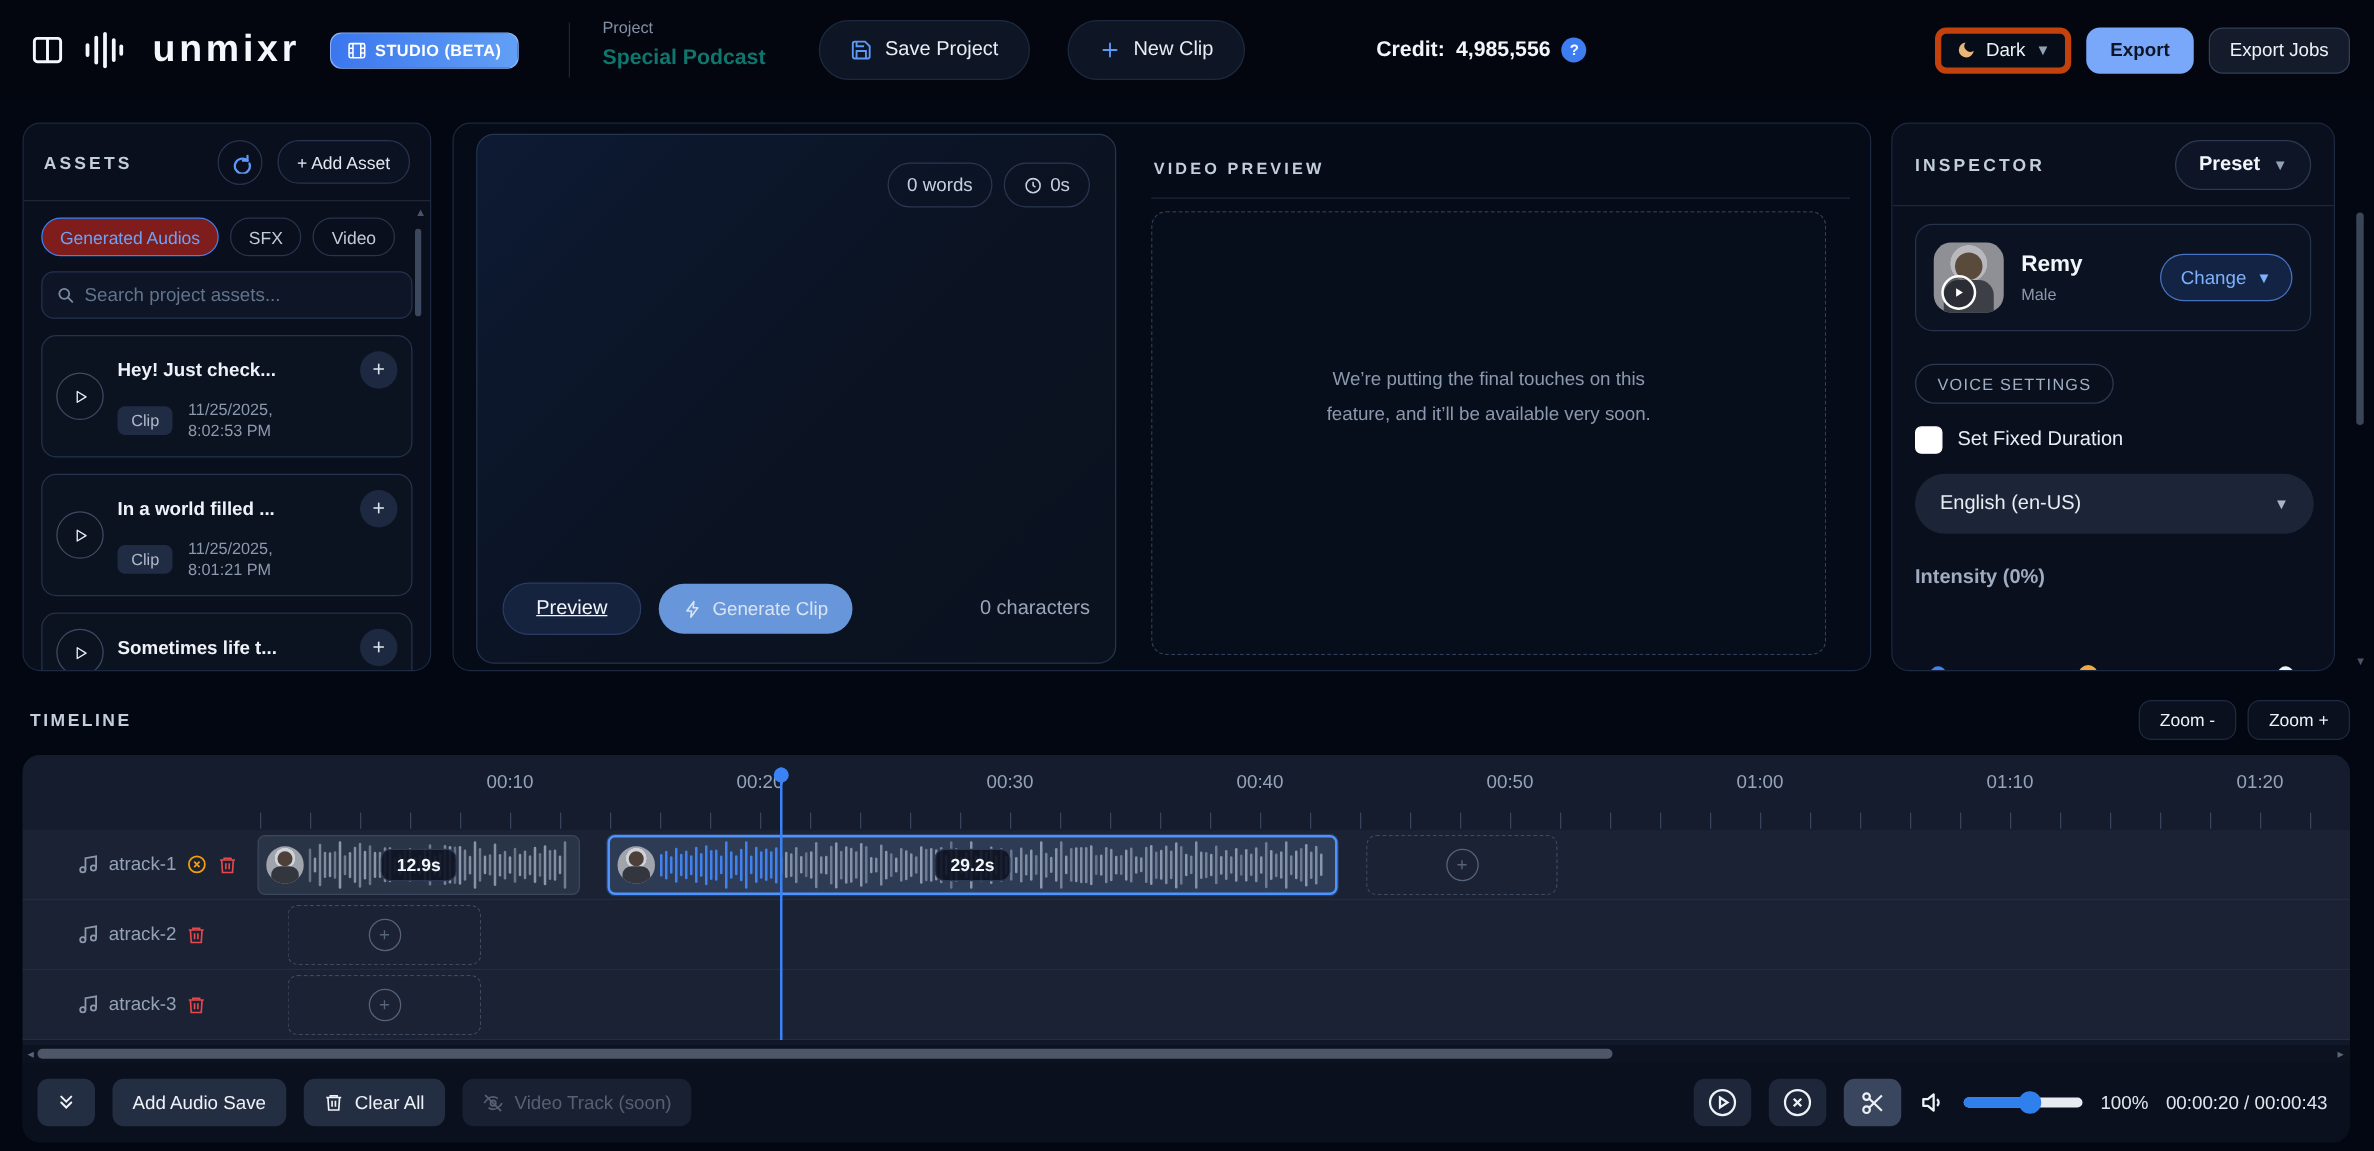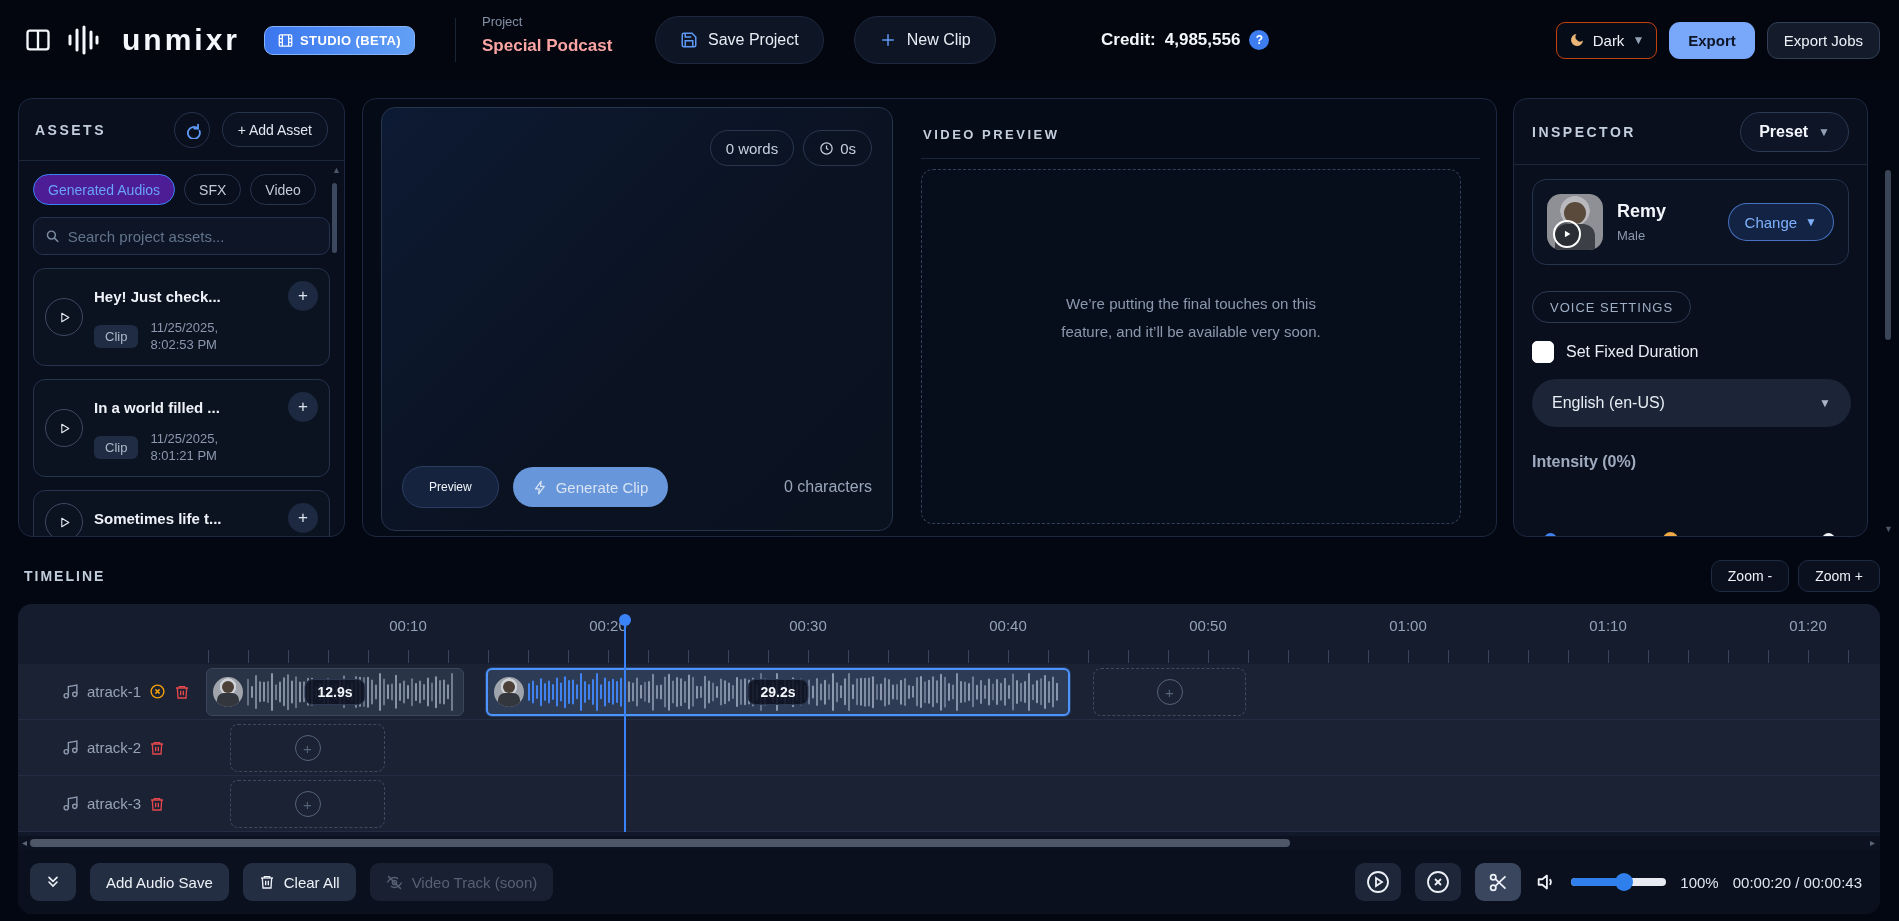--- a/index.html
+++ b/index.html
@@ -10,53 +10,53 @@
   
   .navbar { position:absolute; top:0; left:0; width:1899px; height:80px; background:#03060e; }
   .nav-left { position:absolute; left:24px; top:0; height:80px; display:flex; align-items:center; gap:14px; }
   .logo-text { font-size:30px; font-weight:bold; letter-spacing:3px; color:#f4f7fb; margin-left:8px; }
   .studio-badge { display:flex; align-items:center; gap:7px; margin-left:10px; padding:6px 13px;
     border-radius:9px; background:linear-gradient(90deg,#3b76ee,#62a0f6); border:1px solid #86b4fb;
     font-size:13px; font-weight:bold; color:#fff; letter-spacing:.4px; }
   .nav-divider { position:absolute; left:455px; top:18px; width:1px; height:44px; background:#1b2536; }
   .nav-project { position:absolute; left:482px; top:14px; }
   .proj-label { font-size:13px; color:#8290a6; margin-bottom:7px; }
-  .proj-name { font-size:17px; font-weight:bold; color:#fca5a5; }
+  .proj-name { font-size:17px; font-weight:bold; color:#0f766e; }
   .nav-actions { position:absolute; left:655px; top:16px; display:flex; gap:30px; }
   .big-btn { display:flex; align-items:center; gap:10px; height:48px; padding:0 24px;
     background:#0e1626; border:1px solid #1d293f; border-radius:24px; font-size:16px;
     color:#e8edf4; cursor:pointer; }
   .nav-credit { position:absolute; left:1101px; top:0; height:80px; display:flex; align-items:center; gap:9px;
     font-size:17px; font-weight:bold; color:#f2f6fb; }
   .help-circle { width:20px; height:20px; border-radius:50%; background:#3d7df0; color:#fff;
     font-size:12px; font-weight:bold; display:flex; align-items:center; justify-content:center; }
   .nav-right { position:absolute; right:19px; top:0; height:80px; display:flex; align-items:center; gap:12px; }
   .theme-select { display:flex; align-items:center; gap:8px; height:37px; padding:0 12px;
-    background:#070d18; border:1px solid #c2410c; border-radius:9px; font-size:15px; color:#eef2f8; cursor:pointer; }
+    background:#070d18; border:5px solid #c2410c; border-radius:9px; font-size:15px; color:#eef2f8; cursor:pointer; }
   .export-btn { height:37px; padding:0 19px; background:#79a7f9; border:none; border-radius:11px;
     font-size:15px; font-weight:bold; color:#0d1526; display:flex; align-items:center; cursor:pointer; }
   .exportjobs-btn { height:37px; padding:0 16px; background:#141c2b; border:1px solid #333f56; border-radius:11px;
     font-size:15px; color:#eef2f8; display:flex; align-items:center; cursor:pointer; }
   .chev { color:#93a1b5; font-size:12px; }
 
   
   .panel { position:absolute; background:#090f1d; border:1px solid #1d2940; border-radius:14px; overflow:hidden; }
 
   
   .assets-panel { left:18px; top:98px; width:327px; height:439px; }
   .assets-header { display:flex; align-items:center; height:62px; padding:0 16px; border-bottom:1px solid #1c2739; }
   .assets-title { font-size:14px; font-weight:bold; letter-spacing:2.5px; color:#c3cedd; flex:0 0 auto; }
   .refresh-btn { margin-left:auto; width:36px; height:36px; border-radius:50%; border:1px solid #27344e;
     background:transparent; display:flex; align-items:center; justify-content:center; cursor:pointer; }
   .addasset-btn { margin-left:12px; height:35px; padding:0 15px; border-radius:17px; border:1px solid #27344e;
     background:#0b1322; font-size:14px; color:#e2e8f0; display:flex; align-items:center; cursor:pointer; }
   .asset-tabs { display:flex; gap:9px; padding:13px 14px 0 14px; }
   .atab { height:31px; padding:0 14px; border-radius:16px; border:1px solid #28354d; background:transparent;
     color:#c2cbd8; font-size:14px; display:flex; align-items:center; cursor:pointer; }
-  .atab.active { border-color:#3b82f6; background:#4c1d95; color:#6aa3f8; }
+  .atab.active { border-color:#3b82f6; background:#7f1d1d; color:#6aa3f8; }
   .asset-search { margin:12px 14px 0 14px; height:38px; border-radius:10px; border:1px solid #243350;
     background:#0d1526; display:flex; align-items:center; gap:8px; padding:0 11px; }
   .asset-search input { background:transparent; border:none; outline:none; color:#c9d3e0; font-size:15px; width:100%;
     font-family:"Liberation Sans", sans-serif; }
   .asset-search input::placeholder { color:#62748c; }
   .asset-list { padding:13px 14px 0 14px; display:flex; flex-direction:column; gap:13px; }
   .asset-card { border:1px solid #26334d; border-radius:12px; background:#0b1220; padding:12px 11px;
     display:flex; gap:11px; cursor:pointer; }
   .play-circle { width:38px; height:38px; min-width:38px; border-radius:50%; border:1.5px solid #3e4b63;
     display:flex; align-items:center; justify-content:center; align-self:center; cursor:pointer; background:transparent; }
@@ -81,21 +81,21 @@
   .script-sub { font-size:13px; color:#8b98ad; margin-top:8px; }
   .script-badges { margin-left:auto; display:flex; gap:9px; }
   .pill-badge { height:36px; padding:0 15px; border-radius:18px; border:1px solid #2a3750; color:#c6d0dd;
     font-size:15px; display:flex; align-items:center; gap:6px; }
   .script-textarea { position:absolute; left:20px; right:20px; top:100px; height:198px; border-radius:10px;
     border:1px solid #263450; background:rgba(13,22,41,.65); color:#c9d3e0; font-size:16px; padding:14px 16px;
     resize:none; outline:none; font-family:"Liberation Sans", sans-serif; }
   .script-textarea::placeholder { color:#566780; }
   .script-footer { position:absolute; left:20px; right:20px; bottom:22px; display:flex; align-items:center; }
   .preview-btn { height:42px; padding:0 26px; border-radius:21px; background:#15233f; border:1px solid #2b3c63;
-    color:#f2f6fb; font-size:12px; cursor:pointer; }
+    color:#f2f6fb; font-size:16px; cursor:pointer;text-decoration:underline; }
   .generate-btn { margin-left:14px; height:40px; padding:0 20px; border-radius:20px; background:#6796db; border:none;
     color:#d9e4f3; font-size:15px; display:flex; align-items:center; gap:8px; cursor:pointer; }
   .charcount { margin-left:auto; font-size:16px; color:#9aa7bb; }
 
   .video-area { position:absolute; left:558px; top:0; width:559px; height:439px; }
   .vp-title { padding:28px 2px 0 2px; font-size:13px; font-weight:bold; letter-spacing:2.5px; color:#c3cedd; }
   .vp-divider { margin-top:16px; height:1px; background:#1b2739; }
   .vp-box { position:absolute; left:0; top:70px; width:540px; height:355px; border:1px dashed #32405a;
     border-radius:12px; background:#070e1b; }
   .vp-center { position:absolute; left:0; right:0; top:96px; text-align:center; }

